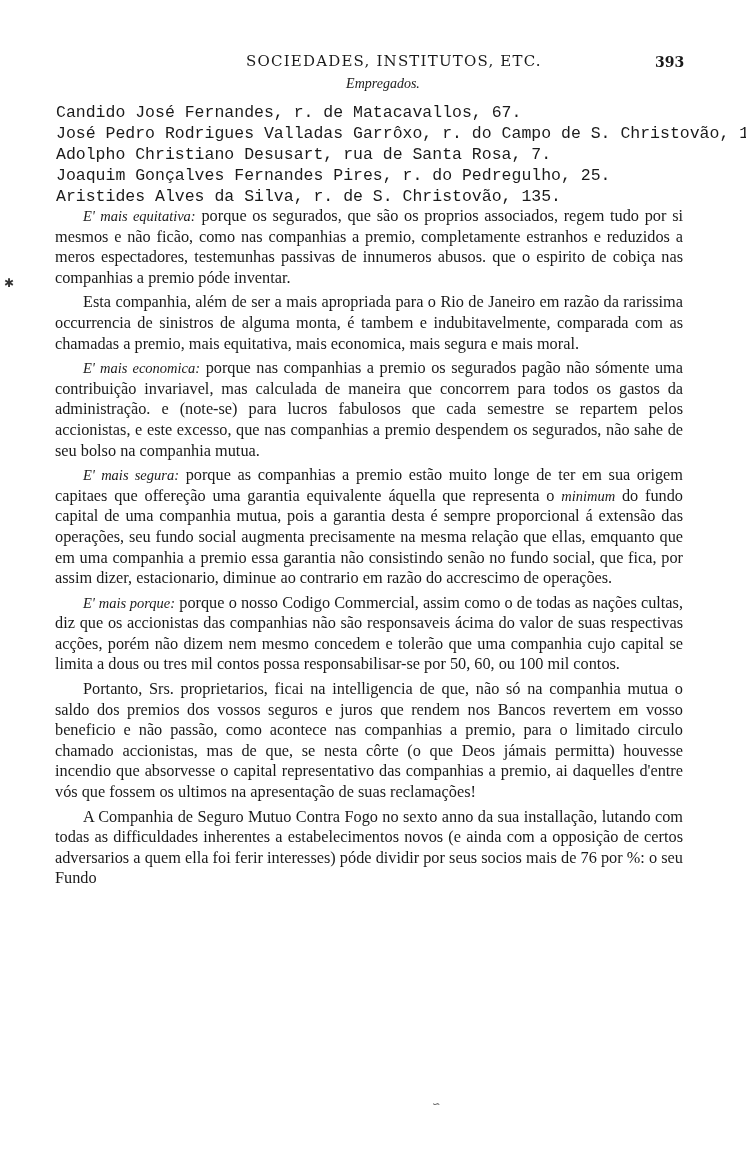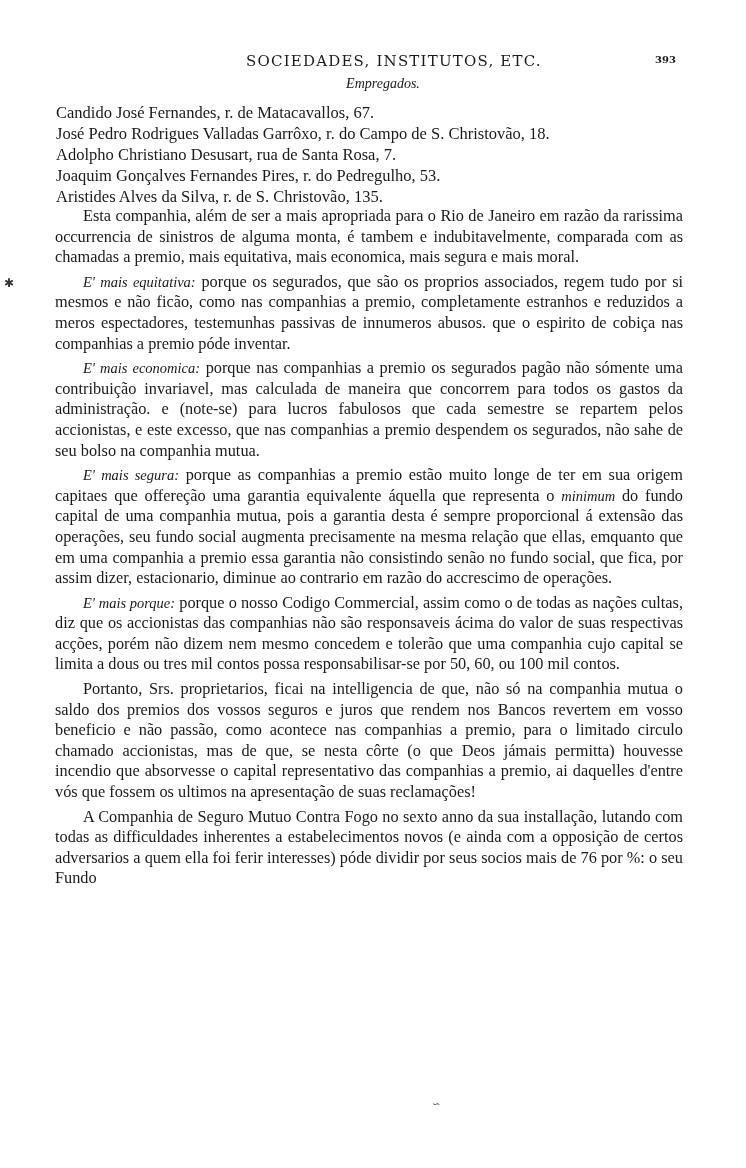--- a/index.html
+++ b/index.html
@@ -11,29 +11,29 @@
   .header {
     position: absolute; top: 52px; left: 0; width: 746px; height: 24px;
   }
   .running-title {
     position: absolute; left: 210px; top: 0;
     font-family: "DejaVu Serif", serif; font-weight: normal;
     font-size: 15px; letter-spacing: 1.2px; margin-left: 36px;
   }
   .page-number {
     position: absolute; left: 655px; top: 2px;
-    font-family: "DejaVu Serif", serif; font-weight: bold; font-size: 10px;
+    font-family: "DejaVu Serif", serif; font-weight: bold; font-size: 14px;
   }
   .subtitle {
     position: absolute; top: 76px; left: 0; width: 746px; text-align: center;
     font-style: italic; font-size: 14px; padding-left: 20px; box-sizing: border-box;
   }
   .employees {
     position: absolute; top: 102px; left: 56px; width: 640px;
-    font-size: 16.5px; line-height: 21px;
+    font-size: 16.5px; line-height: 21px; font-family: Liberation Mono, monospace;
   }
   .employees div { white-space: nowrap; }
   .body-text {
     position: absolute; top: 206px; left: 55px; width: 628px;
     font-size: 16.3px; line-height: 20.6px; text-align: justify;
   }
   .para { text-indent: 28px; margin: 0 0 4px 0; }
   .para em { font-style: italic; font-size: 14.5px; }
   .mark { position: absolute; font-size: 12px; color: #333; }
   .footer-mark { position: absolute; left: 432px; top: 1098px; font-size: 10px; color: #444; }
@@ -45,30 +45,30 @@
   <span class="running-title">SOCIEDADES, INSTITUTOS, ETC.</span>
   <span class="page-number">393</span>
 </div>
 
 <div class="subtitle">Empregados.</div>
 
 <div class="employees">
   <div>Candido José Fernandes, r. de Matacavallos, 67.</div>
   <div>José Pedro Rodrigues Valladas Garrôxo, r. do Campo de S. Christovão, 18.</div>
   <div>Adolpho Christiano Desusart, rua de Santa Rosa, 7.</div>
-  <div>Joaquim Gonçalves Fernandes Pires, r. do Pedregulho, 53.</div>
+  <div>Joaquim Gonçalves Fernandes Pires, r. do Pedregulho, 25.</div>
   <div>Aristides Alves da Silva, r. de S. Christovão, 135.</div>
 </div>
 
 <div class="body-text">
   <p class="para">
-    <span>Esta companhia, além de ser a mais apropriada para o Rio de Janeiro em razão da rarissima occurrencia de sinistros de alguma monta, é tambem e indubitavelmente, comparada com as chamadas a premio, mais equitativa, mais economica, mais segura e mais moral.</span>
+    <em>E' mais equitativa:</em><span> porque os segurados, que são os proprios associados, regem tudo por si mesmos e não ficão, como nas companhias a premio, completamente estranhos e reduzidos a meros espectadores, testemunhas passivas de innumeros abusos. que o espirito de cobiça nas companhias a premio póde inventar.</span>
   </p>
   <p class="para">
-    <em>E' mais equitativa:</em><span> porque os segurados, que são os proprios associados, regem tudo por si mesmos e não ficão, como nas companhias a premio, completamente estranhos e reduzidos a meros espectadores, testemunhas passivas de innumeros abusos. que o espirito de cobiça nas companhias a premio póde inventar.</span>
+    <span>Esta companhia, além de ser a mais apropriada para o Rio de Janeiro em razão da rarissima occurrencia de sinistros de alguma monta, é tambem e indubitavelmente, comparada com as chamadas a premio, mais equitativa, mais economica, mais segura e mais moral.</span>
   </p>
   <p class="para">
     <em>E' mais economica:</em><span> porque nas companhias a premio os segurados pagão não sómente uma contribuição invariavel, mas calculada de maneira que concorrem para todos os gastos da administração. e (note-se) para lucros fabulosos que cada semestre se repartem pelos accionistas, e este excesso, que nas companhias a premio despendem os segurados, não sahe de seu bolso na companhia mutua.</span>
   </p>
   <p class="para">
     <em>E' mais segura:</em><span> porque as companhias a premio estão muito longe de ter em sua origem capitaes que offereção uma garantia equivalente áquella que representa o </span><em>minimum</em><span> do fundo capital de uma companhia mutua, pois a garantia desta é sempre proporcional á extensão das operações, seu fundo social augmenta precisamente na mesma relação que ellas, emquanto que em uma companhia a premio essa garantia não consistindo senão no fundo social, que fica, por assim dizer, estacionario, diminue ao contrario em razão do accrescimo de operações.</span>
   </p>
   <p class="para">
     <em>E' mais porque:</em><span> porque o nosso Codigo Commercial, assim como o de todas as nações cultas, diz que os accionistas das companhias não são responsaveis ácima do valor de suas respectivas acções, porém não dizem nem mesmo concedem e tolerão que uma companhia cujo capital se limita a dous ou tres mil contos possa responsabilisar-se por 50, 60, ou 100 mil contos.</span>
   </p>

